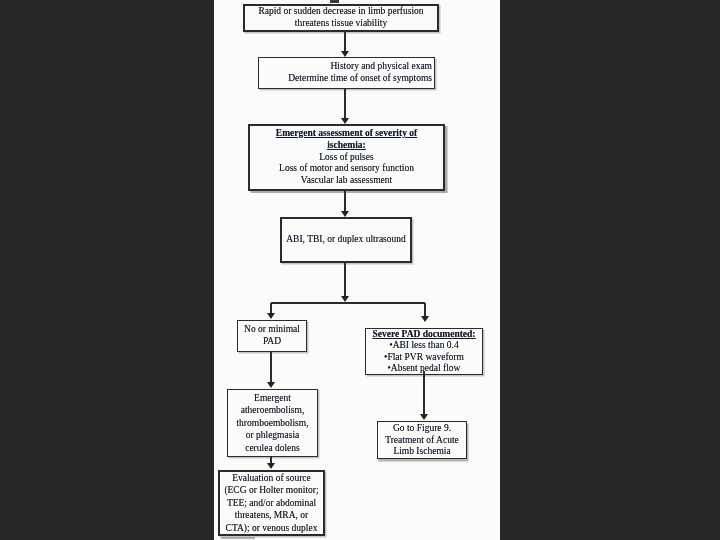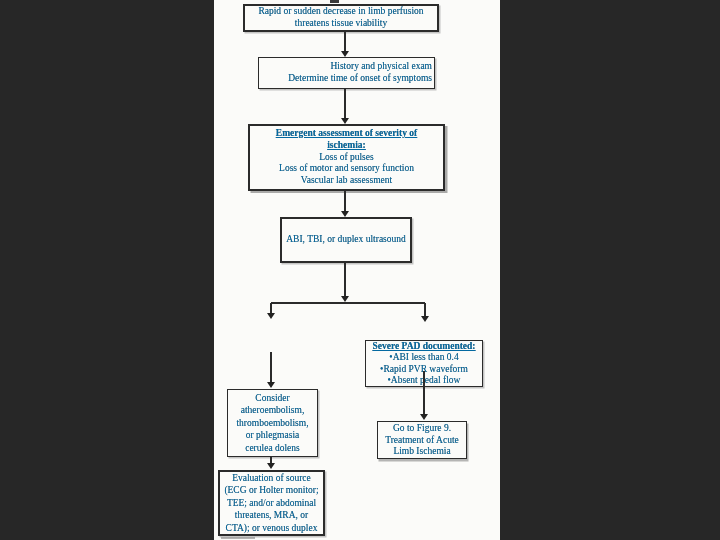--- a/index.html
+++ b/index.html
@@ -1,19 +1,19 @@
 <!DOCTYPE html>
 <html><head>
 <meta charset="utf-8">
 <style>
   * { margin:0; padding:0; box-sizing:border-box; }
   html,body { width:720px; height:540px; overflow:hidden; background:#272727; }
   #stage {
     position:relative; width:720px; height:390px; background:#272727;
-    font-family:"Liberation Serif","DejaVu Serif",serif; color:#0369a1;
+    font-family:"Liberation Serif","DejaVu Serif",serif; color:#0f172a;
   }
   #paper { position:absolute; left:214px; top:0; width:286px; height:540px; background:#fbfbf9; }
 
   .node {
     position:absolute; background:#fbfbf9;
     border:1.5px solid #2b2b2b;
     box-shadow:1.5px 1.5px 0 rgba(95,95,95,0.35);
     display:flex; flex-direction:column; justify-content:center; align-items:center;
     text-align:center; padding:1px 2px;
   }
@@ -24,21 +24,21 @@
   .title { font-weight:700; text-decoration:underline; white-space:normal; }
 
   
   .n1 { left:243px; top:4px;   width:196px; height:28px; border-width:2px; }
   .n2 { left:258px; top:57px;  width:177px; height:32px;align-items:flex-end; }
   .n3 { left:248px; top:124px; width:197px; height:67px; border-width:2px;
         box-shadow:2.5px 2px 0 rgba(70,70,70,0.45); }
   .n3 .title { width:182px;text-align:center; }
   .n4 { left:280px; top:217px; width:132px; height:46px; border-width:2px;font-family:Liberation Serif, serif; }
   .n5 { left:237px; top:320px; width:70px;  height:32px; }
-  .n6 { left:365px; top:340px; width:118px; height:47px; }
+  .n6 { left:365px; top:328px; width:118px; height:47px; }
   .n6 .ln { line-height:11.2px; }
   .n7 { left:227px; top:389px; width:91px;  height:68px; }
   .n7 .ln { line-height:12.6px; }
   .n8 { left:377px; top:421px; width:90px;  height:38px;
         box-shadow:1.5px 2.5px 0 rgba(95,95,95,0.45);justify-content:space-between; }
   .n8 .ln { line-height:11.6px; }
   .n9 { left:218px; top:470px; width:107px; height:66px; border-width:2px; }
   .n9 .ln { line-height:12.4px; }
 
   
@@ -86,30 +86,34 @@
     <div class="ln title">Emergent assessment of severity of ischemia:</div>
     <div class="ln">Loss of pulses</div>
     <div class="ln">Loss of motor and sensory function</div>
     <div class="ln">Vascular lab assessment</div>
   </div>
 
   <div class="node n4">
     <div class="ln">ABI, TBI, or duplex ultrasound</div>
   </div>
 
+  <div class="node n5">
+    <div class="ln">No or minimal</div>
+    <div class="ln">PAD</div>
+  </div>
 
   <div class="node n6">
     <div class="ln title">Severe PAD documented:</div>
     <div class="ln">•ABI less than 0.4</div>
-    <div class="ln">•Rapid PVR waveform</div>
+    <div class="ln">•Flat PVR waveform</div>
     <div class="ln">•Absent pedal flow</div>
   </div>
 
   <div class="node n7">
-    <div class="ln">Consider</div>
+    <div class="ln">Emergent</div>
     <div class="ln">atheroembolism,</div>
     <div class="ln">thromboembolism,</div>
     <div class="ln">or phlegmasia</div>
     <div class="ln">cerulea dolens</div>
   </div>
 
   <div class="node n8">
     <div class="ln">Go to Figure 9.</div>
     <div class="ln">Treatment of Acute</div>
     <div class="ln">Limb Ischemia</div>

